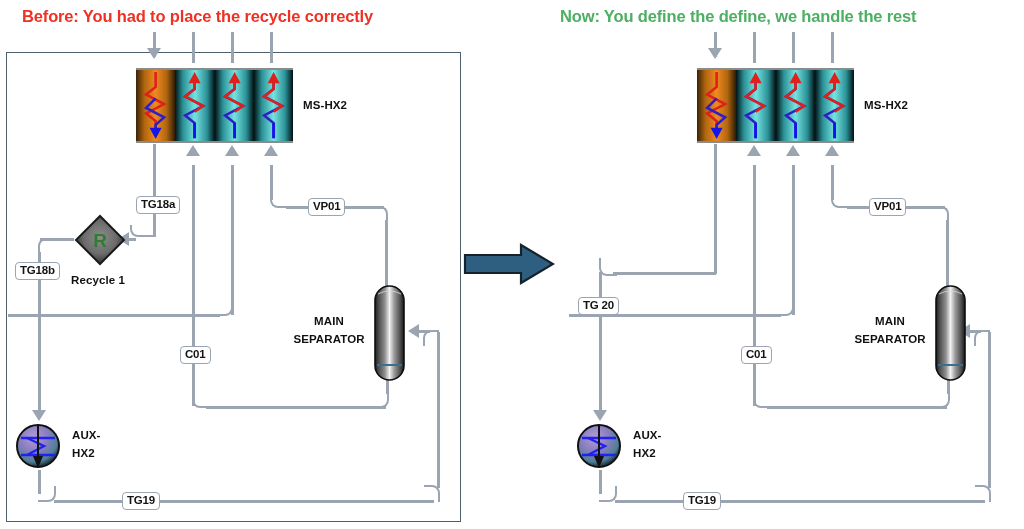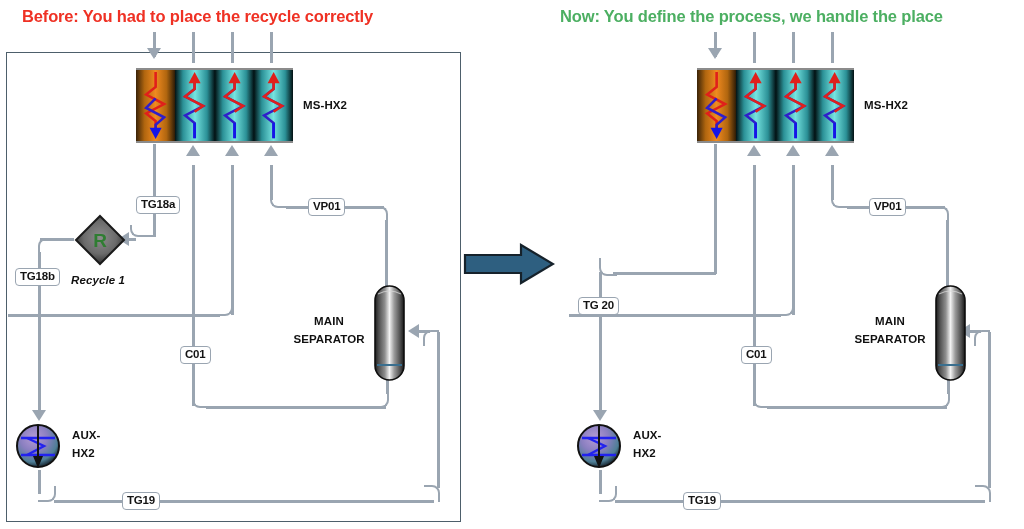--- a/index.html
+++ b/index.html
@@ -112,21 +112,21 @@
 
   
   .auxhx{position:absolute;width:48px;height:48px;}
 </style>
 </head>
 <body>
 
 <div class="stage">
 
   <div class="title" id="title-before">Before: You had  to place the recycle correctly</div>
-  <div class="title" id="title-now">Now: You define the process, we handle the place</div>
+  <div class="title" id="title-now">Now: You define the define, we handle the rest</div>
 
   <div id="transition-arrow">
     <svg width="92" height="42" viewBox="0 0 92 42">
       <polygon points="2,12 58,12 58,2 90,21 58,40 58,30 2,30" fill="#2e5f80" stroke="#16222b" stroke-width="2.2" stroke-linejoin="miter"></polygon>
     </svg>
   </div>
 
   <div class="panel" id="panel-left"></div>
 
   <div class="hx" style="left:136px;top:68px;">
@@ -187,27 +187,27 @@
         <radialGradient id="dgrad" cx="50%" cy="45%" r="62%">
           <stop offset="0%" stop-color="#8d8d8d"></stop>
           <stop offset="55%" stop-color="#6b6b6b"></stop>
           <stop offset="100%" stop-color="#1f1f1f"></stop>
         </radialGradient>
       </defs>
       <polygon points="26,2 50,26 26,50 2,26" fill="url(#dgrad)" stroke="#1a1a1a" stroke-width="2"></polygon>
       <text x="26" y="33" text-anchor="middle" font-family="Liberation Sans, sans-serif" font-size="19" font-weight="bold" fill="#2f7d32">R</text>
     </svg>
   </div>
-  <div class="eqlabel" style="left:71px;top:272px;font-style:italic;">Recycle 1</div>
+  <div class="eqlabel" style="left:71px;top:272px;">Recycle 1</div>
 
   <div class="pipe h" style="left:40px;top:238px;width:34px;"></div>
   <div class="elbow tl" style="left:38px;top:238px;width:14px;height:18px;"></div>
   <div class="pipe v" style="left:38px;top:252px;height:164px;"></div>
   <div class="ahead down" style="left:32px;top:410px;"></div>
-  <div class="tag" style="left:15px;top:268px;">TG18b</div>
+  <div class="tag" style="left:15px;top:262px;">TG18b</div>
 
   <div class="auxhx" style="left:14px;top:422px;">
     <svg width="48" height="48" viewBox="0 0 48 48">
       <defs>
         <radialGradient id="auxg" cx="40%" cy="30%" r="72%">
           <stop offset="0%" stop-color="#b49bd4"></stop>
           <stop offset="45%" stop-color="#8a7fc0"></stop>
           <stop offset="80%" stop-color="#4f7f96"></stop>
           <stop offset="100%" stop-color="#15222c"></stop>
         </radialGradient>

